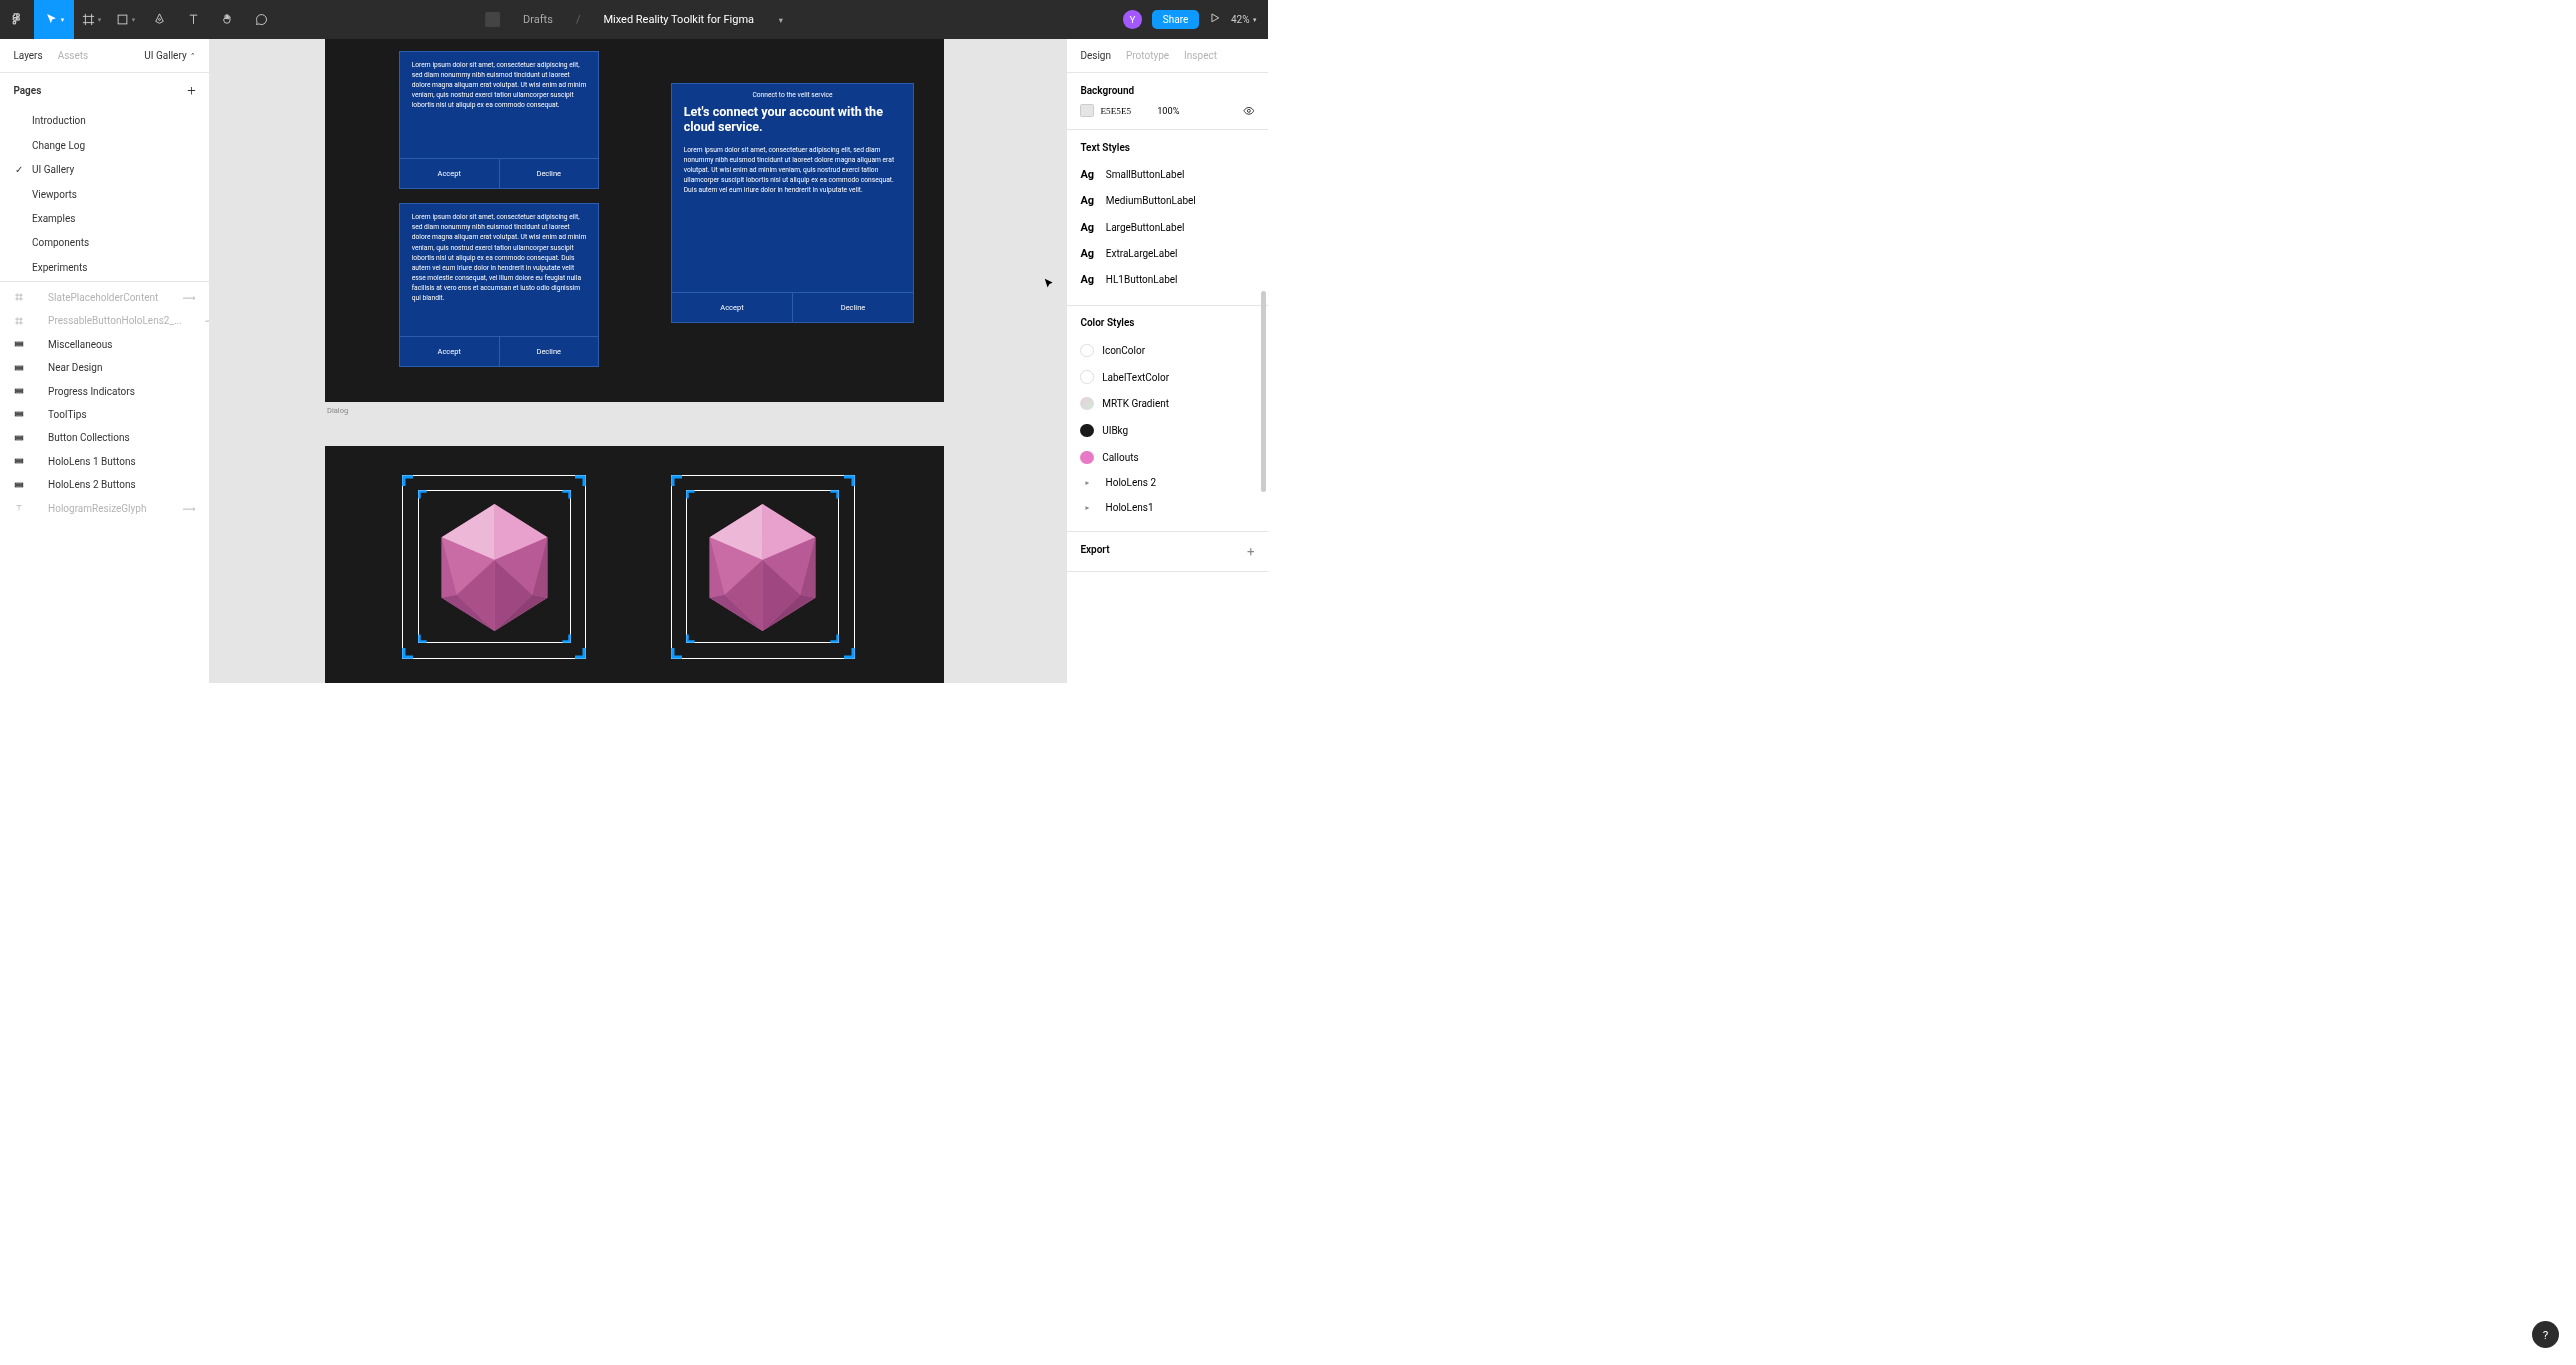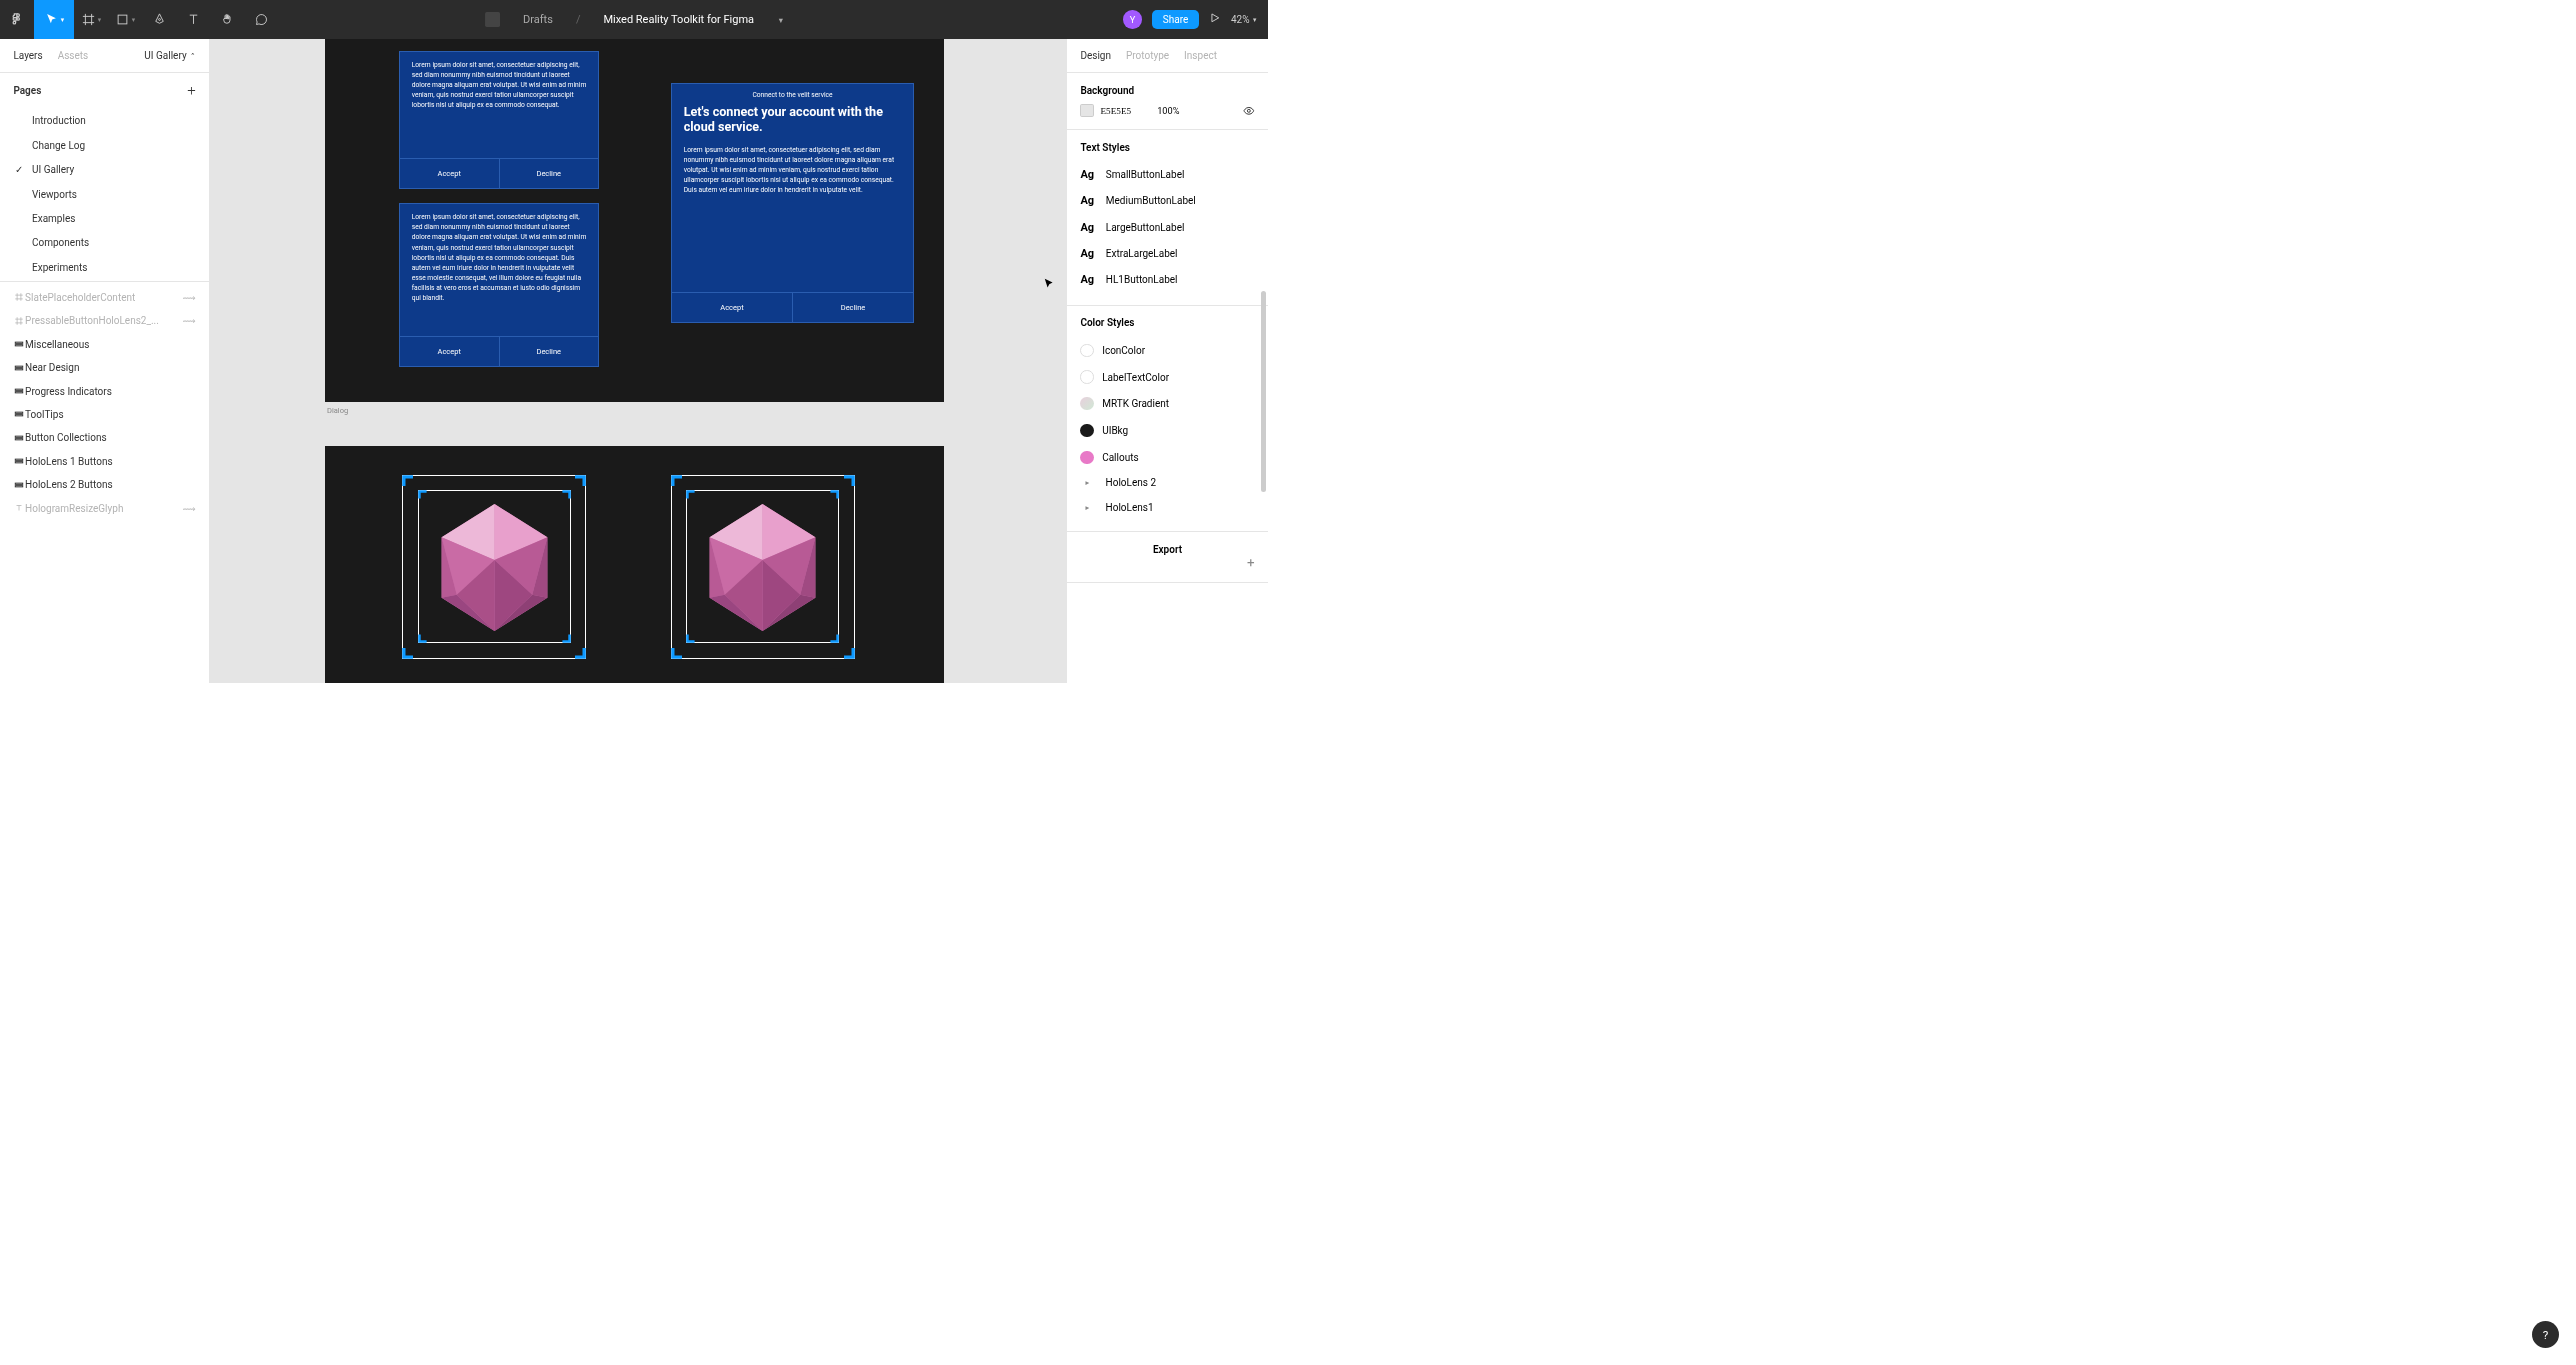--- a/index.html
+++ b/index.html
@@ -25,21 +25,21 @@
 .lp-tabs { display: flex; align-items: center; padding: 0 13.4px; height: 34px; border-bottom: 0.8px solid #e5e5e5; gap: 15px; font-size: 10px; }
 .lp-tab { cursor: pointer; color: #333; }
 .lp-tab.inactive { color: #b3b3b3; }
 .lp-pagesel { margin-left: auto; display: flex; align-items: center; gap: 3.4px; font-size: 10px; color: #333; cursor: pointer;}
 .lp-pages-head { display: flex; align-items: center; padding: 0 13.4px; height: 34px; font-size: 10px; font-weight: 600; color: #333; }
 .lp-pages-head .plus { margin-left: auto; font-size: 15px; color: #333; cursor: pointer; font-weight: 300;}
 .lp-pagelist { padding: 1.7px 0; border-bottom: 0.8px solid #e5e5e5; }
 .lp-page { padding: 6.7px 13.4px 6.7px 32px; font-size: 10px; color: #333; cursor: pointer; position: relative; }
 .lp-page.selected::before { content: "✓"; position: absolute; left: 15px; font-size: 10px; }
 .lp-layers { flex: 1; overflow: auto; padding: 3.4px 0; }
-.lp-layer { display: flex; align-items: center; padding: 5.9px 13.4px; font-size: 10px; color: #333; gap: 0; cursor: pointer; position: relative;}
+.lp-layer { display: flex; align-items: center; padding: 5.9px 13.4px; font-size: 10px; color: #333; gap: 23px; cursor: pointer; position: relative;}
 .lp-layer.dim { color: #b3b3b3; }
 .lp-layer .licon { width: 11.7px; height: 11.7px; display: flex; align-items: center; justify-content: center; flex-shrink: 0;}
 .lp-layer .licon svg { width: 10px; height: 10px; }
 .lp-layer .reveal { margin-left: auto; color: #bbb; font-size: 9.2px; }
 .canvas { flex: 1; background: #e5e5e5; position: relative; overflow: hidden; }
 .frame-dark { position: absolute; background: #1a1a1a; }
 .fd1 { left: 115px; top: 0; width: 619px; height: 363px; }
 .fd2 { left: 115px; top: 407px; width: 619px; height: 277px; }
 .frame-label { position: absolute; font-size: 7.5px; color: #888; }
 .fl1 { left: 117px; top: 367px; }
@@ -439,21 +439,21 @@
           <div class="rp-item">
             <span class="chev">▸</span>
             <span>HoloLens 2</span>
           </div>
           <div class="rp-item">
             <span class="chev">▸</span>
             <span>HoloLens1</span>
           </div>
         </div>
     </div>
-    <div class="rp-section" style="border-top:0.8px solid #e5e5e5; display:flex; align-items:center;flex-direction:column;">
+    <div class="rp-section" style="border-top:0.8px solid #e5e5e5; display:flex; ">
       <span style="font-size:10px;font-weight:600;">Export</span>
       <span style="margin-left:auto;cursor:pointer;font-size:13.4px;color:#888;">+</span>
     </div>
     <div class="rp-scroll"></div>
   </div>
 </div>
 
 <div class="help-btn">?</div>
 
 

